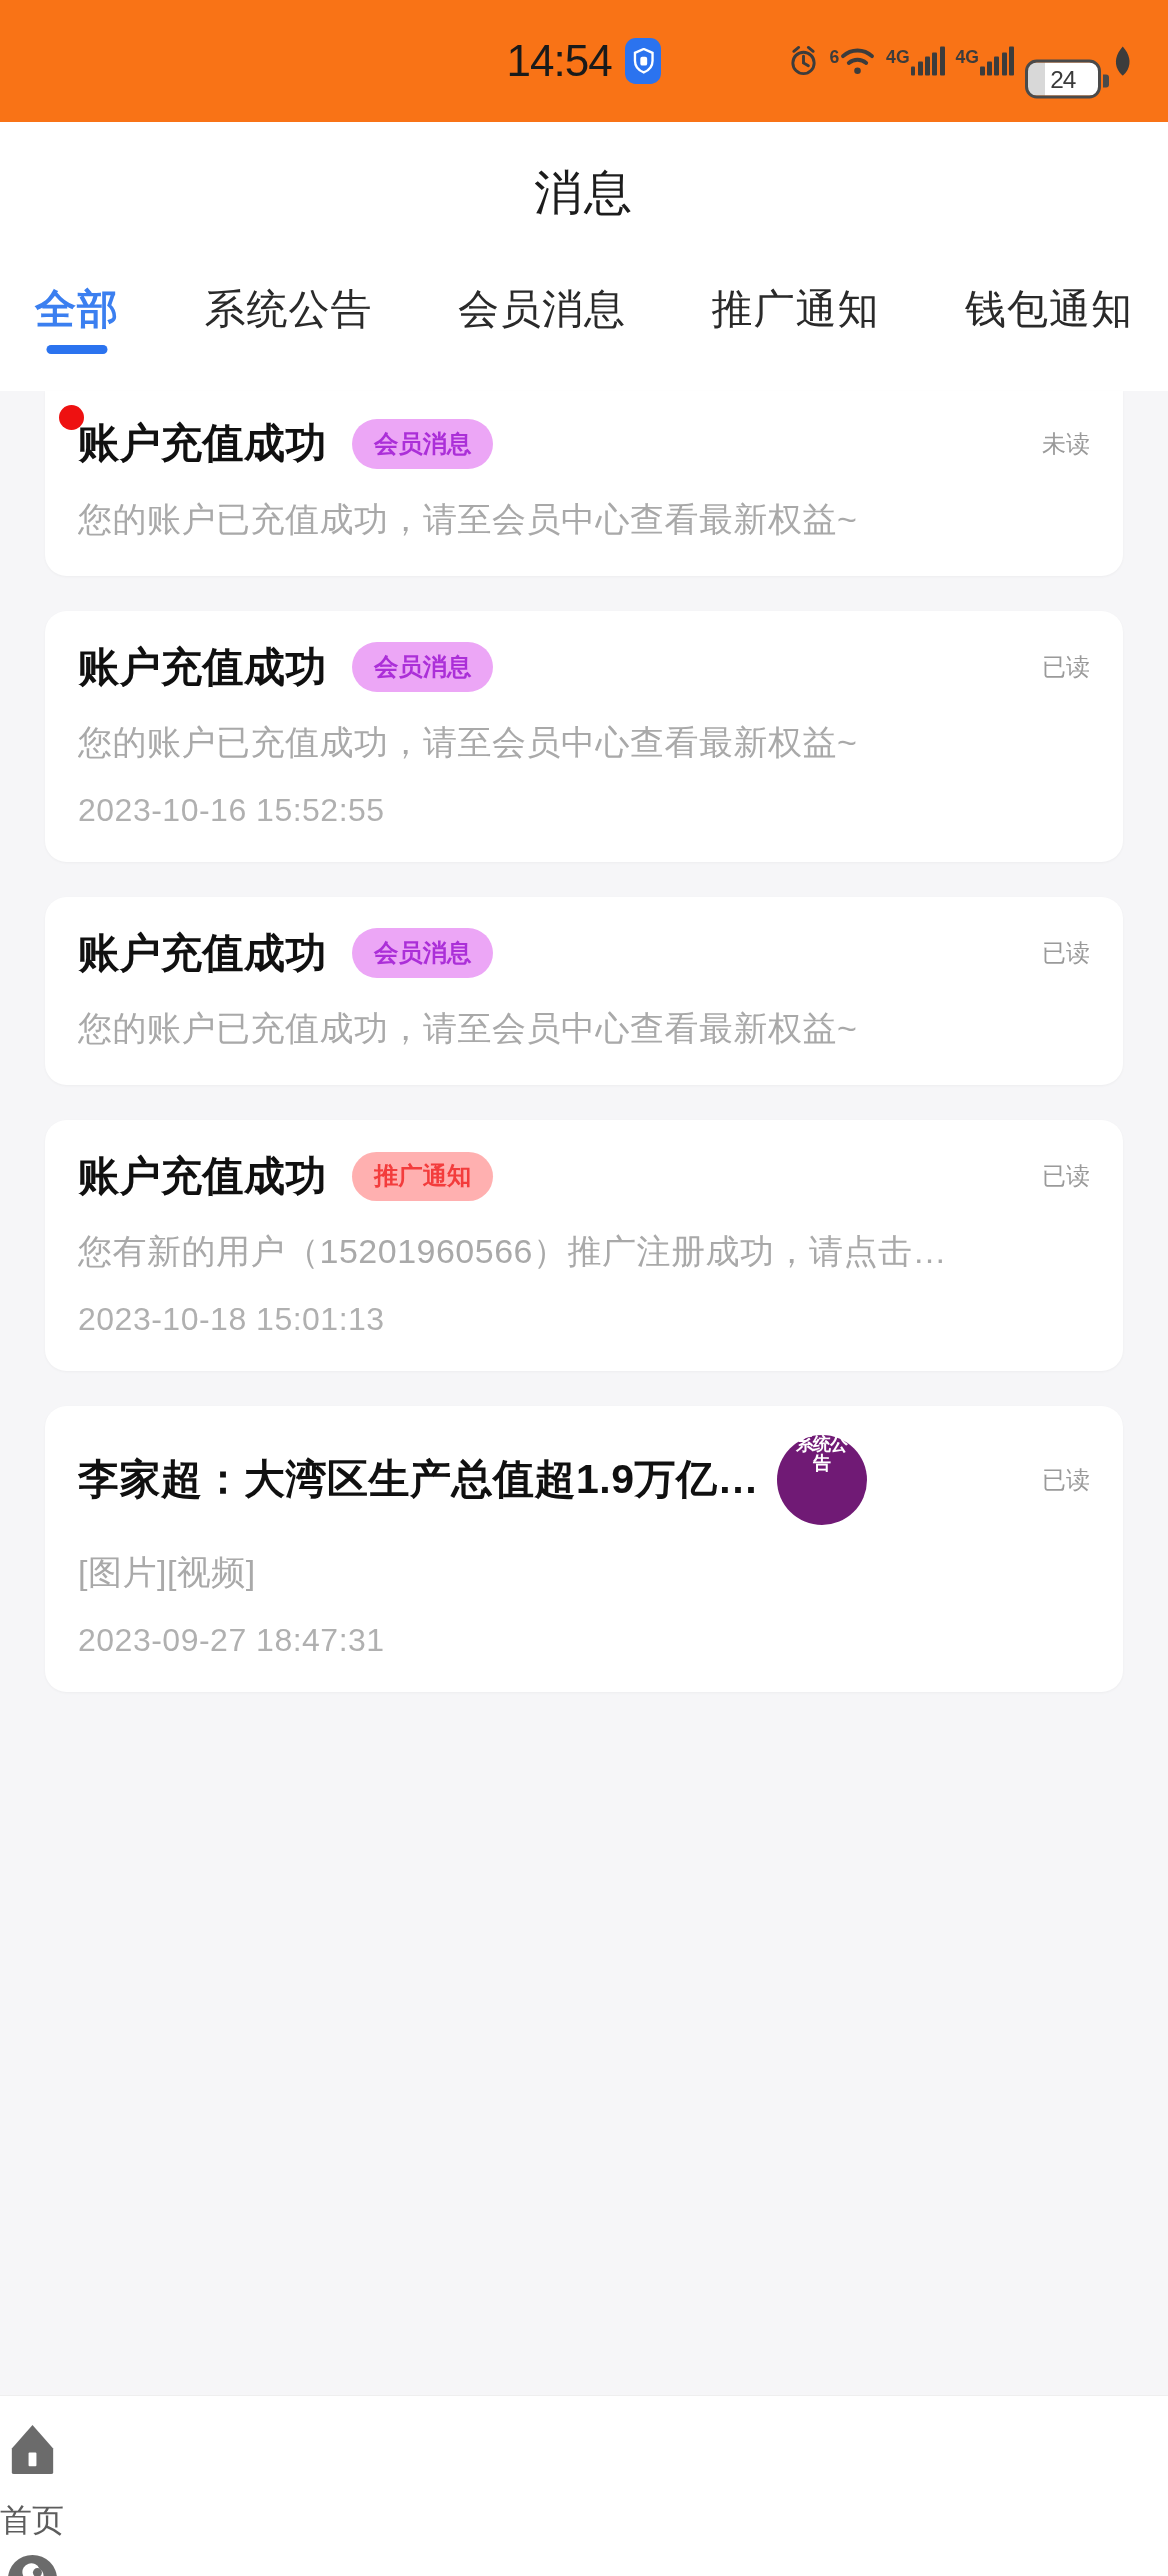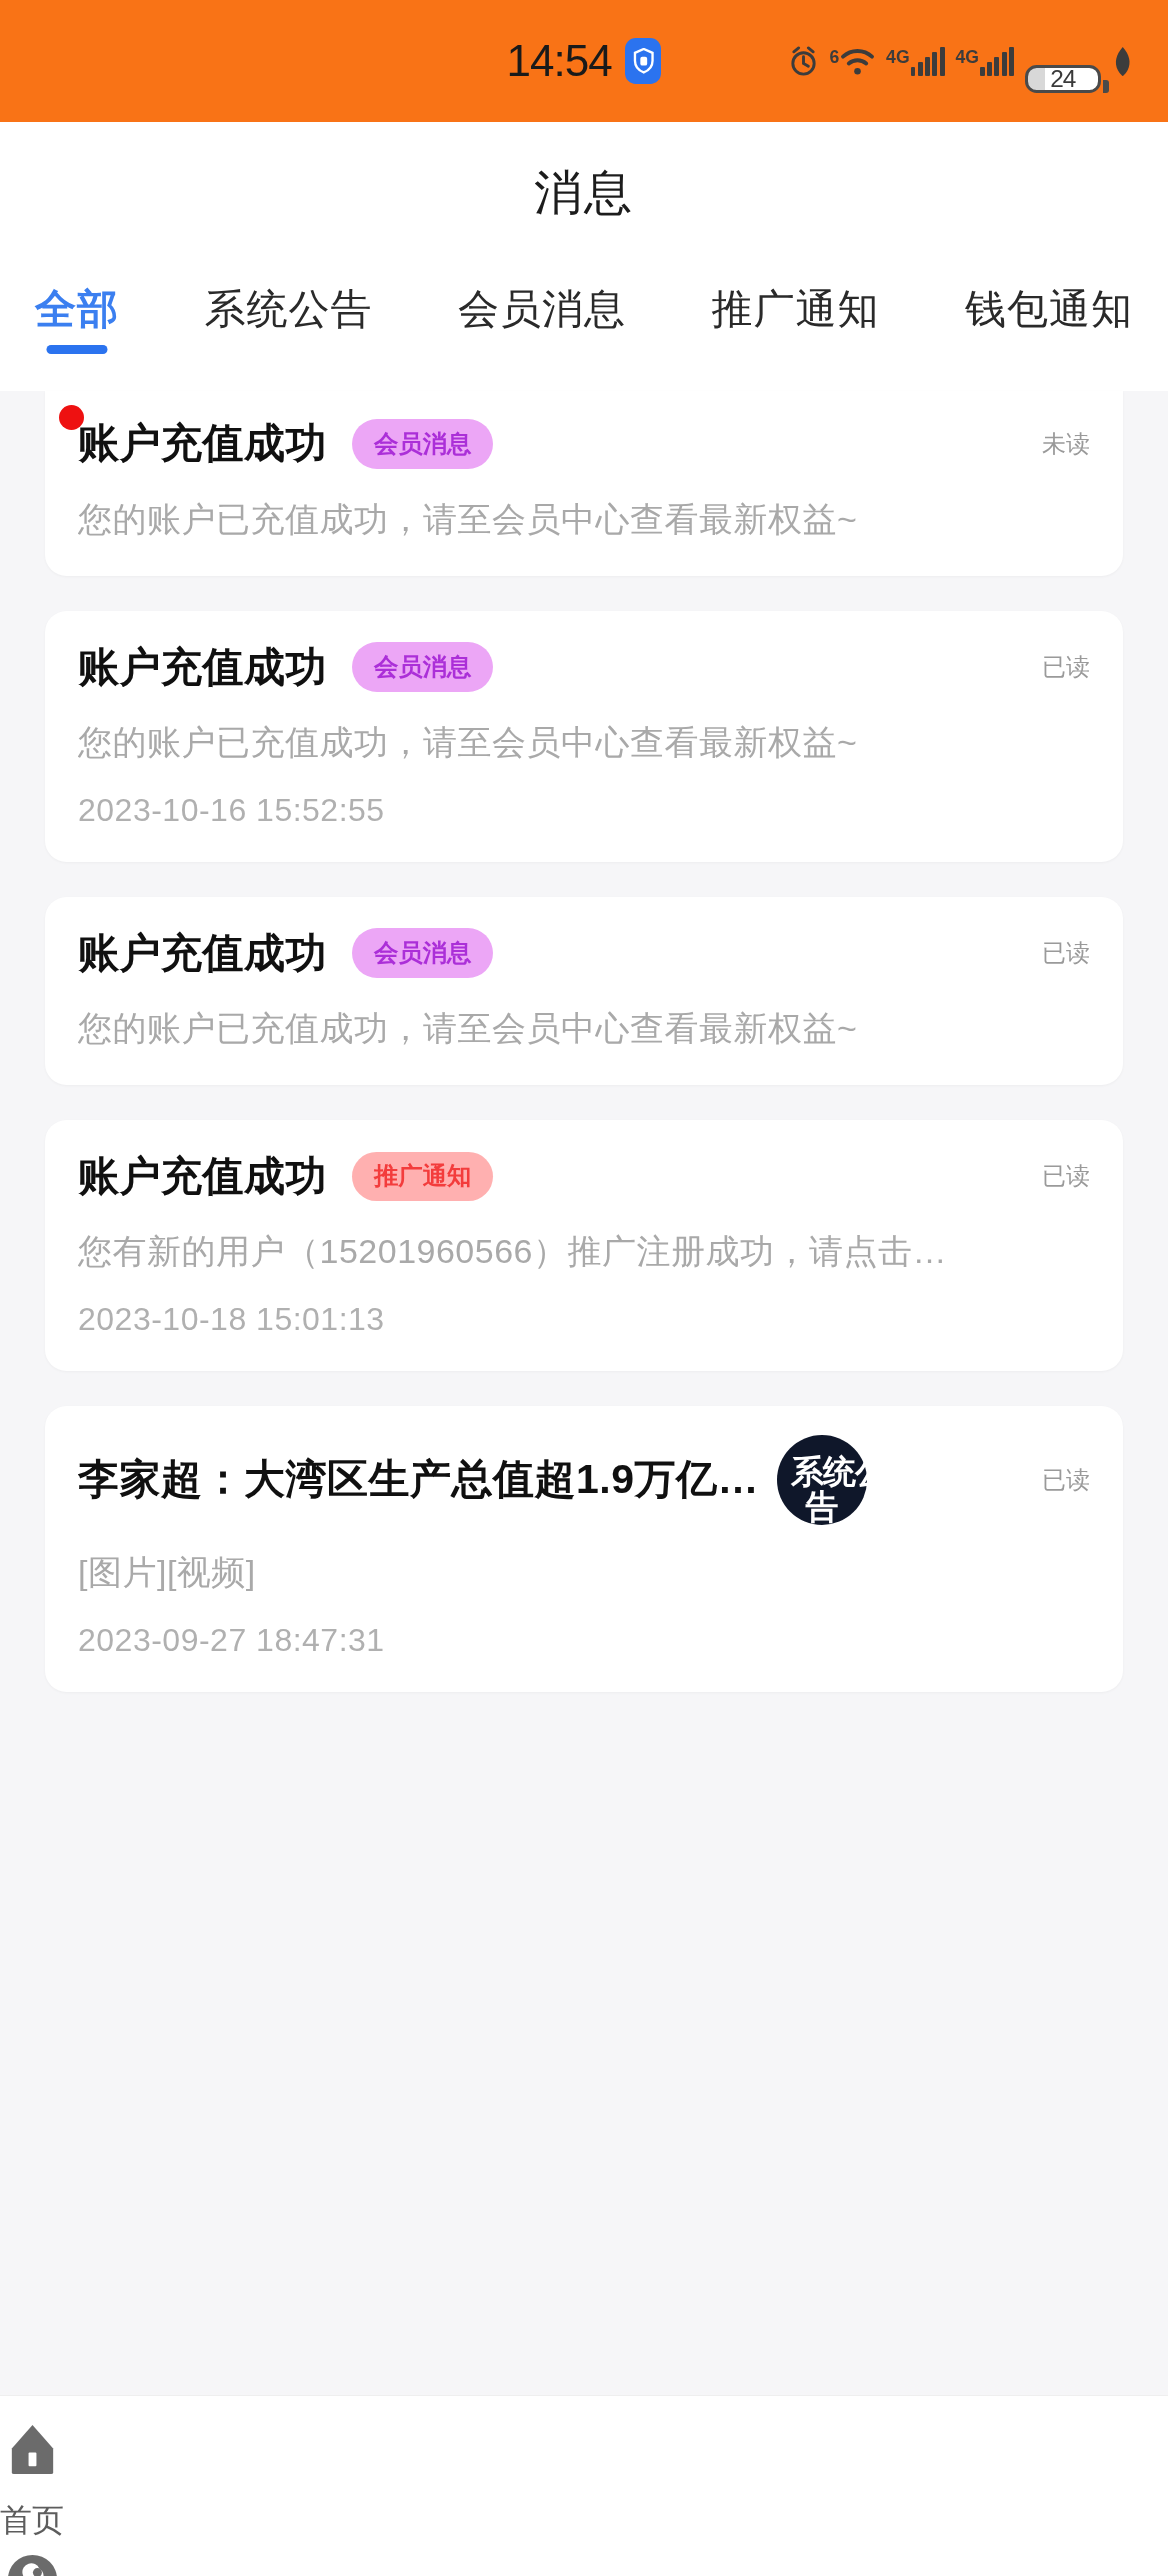--- a/index.html
+++ b/index.html
@@ -28,21 +28,21 @@
   }
   .sb-ic { display:flex; align-items:flex-end; }
   .bars { display:flex; align-items:flex-end; gap:2.4px; height:29px; }
   .bars i { display:block; width:4.9px; background:#3c3c3c; border-radius:1px; }
   .bars i:nth-child(1){height:8.8px;} .bars i:nth-child(2){height:13.7px;}
   .bars i:nth-child(3){height:18.6px;} .bars i:nth-child(4){height:23.5px;}
   .bars i:nth-child(5){height:29px;}
   .g-label { font-size:17.6px; color:#3c3c3c; font-weight:700; margin-right:1px; align-self:flex-start; }
   .sig { display:flex; align-items:flex-end; }
   .battery {
-    width:76px; height:28px; border:3.9px solid #4a4a4a; border-radius:11.7px;
+    width:76px; height:39px; border:3.9px solid #4a4a4a; border-radius:11.7px;
     position:relative; display:flex; align-items:center; justify-content:center;
     background:linear-gradient(to right,#d8d8d8 0 24%, #ffffff 24% 100%);
     margin-top:36px;
   }
   .battery:after {
     content:""; position:absolute; right:-10.8px; top:11.7px;
     width:5.9px; height:13.7px; background:#4a4a4a; border-radius:0 2.9px 2.9px 0;
   }
   .battery span { font-size:24.4px; color:#3a3a3a; font-weight:500; letter-spacing:-1px; }
 
@@ -81,24 +81,24 @@
     font-size:41px; font-weight:700; color:#101010;
     white-space:nowrap; overflow:hidden; text-overflow:ellipsis; letter-spacing:0.5px;
   }
   .badge {
     margin-left:25.4px; flex:0 0 auto;
     font-size:24.4px; font-weight:700; padding:8.8px 21.5px; border-radius:25.4px; white-space:nowrap;
   }
   .badge.member { background:#eca6f6; color:#ab2fd8; }
   .badge.promo  { background:#ffb0b0; color:#f33c3c; }
   .badge.system {
-    background:#0f172a; color:#ffffff; border-radius:50%;
+    background:#701a75; color:#ffffff; border-radius:50%;
     width:90px; height:90px; padding:0; margin-left:17.6px;
-    display:flex; align-items:flex-end; justify-content:center; text-align:center;
-    font-size:33px; line-height:1.05; letter-spacing:-1px;
+    display:flex; align-items:flex-start; justify-content:center; text-align:center;
+    font-size:18px; line-height:1.05; letter-spacing:-1px;
   }
   .badge.system span { display:block; width:61px; }
   .status {
     margin-left:auto; padding-left:21.5px; flex:0 0 auto;
     font-size:24px; color:#9a9a9a; white-space:nowrap;
   }
   .card-body {
     margin-top:25.4px; font-size:34px; color:#a9a9a9; letter-spacing:0.5px;
     white-space:nowrap; overflow:hidden; text-overflow:ellipsis;
   }

